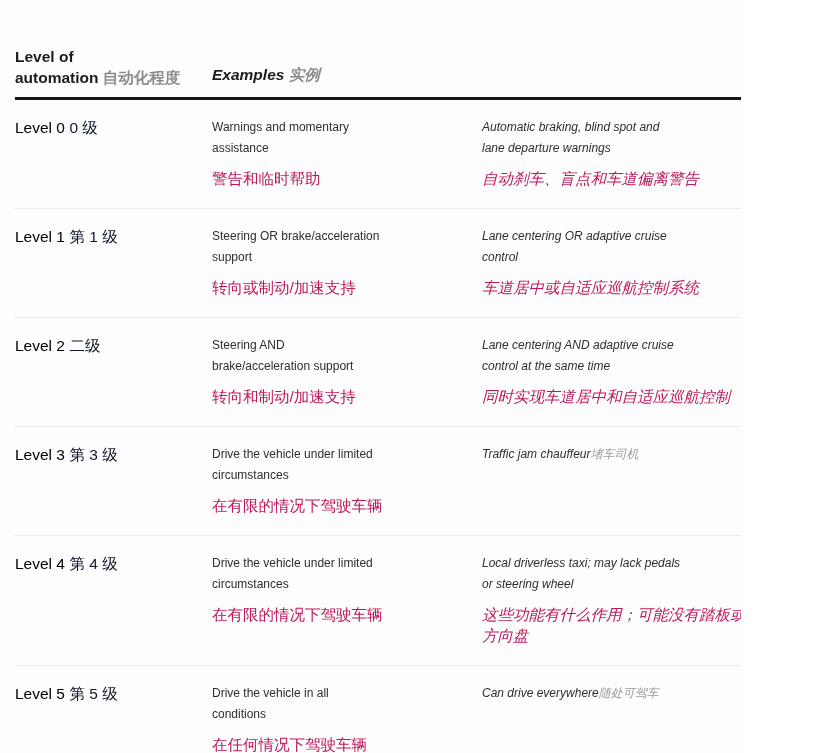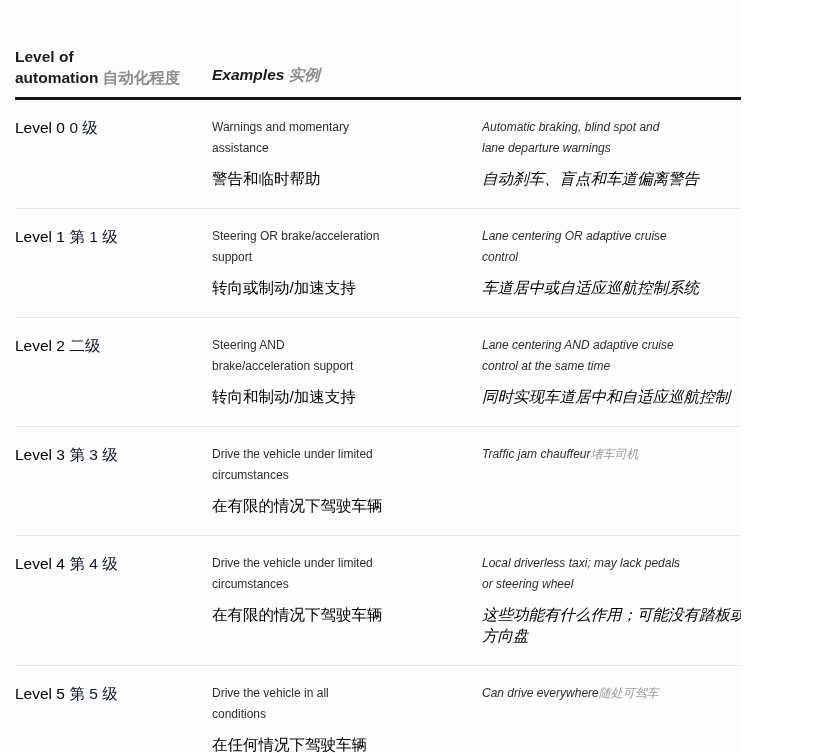--- a/index.html
+++ b/index.html
@@ -59,21 +59,21 @@
   .cell-text-en {
     font-size: 12px;
     line-height: 21px;
     color: #2e2e2e;
     margin: 0;
     white-space: pre-line;
   }
   .cell-text-zh {
     font-size: 15.5px;
     line-height: 21px;
-    color: #000000;
+    color: #be185d;
     margin: 9px 0 0 0;
     white-space: pre-line;
   }
   .level-en { font-size: 15.5px; line-height: 21px; color: #000000; }
   .level-zh { font-size: 15.5px; line-height: 21px; color: #0f172a; }
   .inline-zh { color: #9b9b9b; margin-left: 0; }
 </style>
 </head>
 <body>
 

